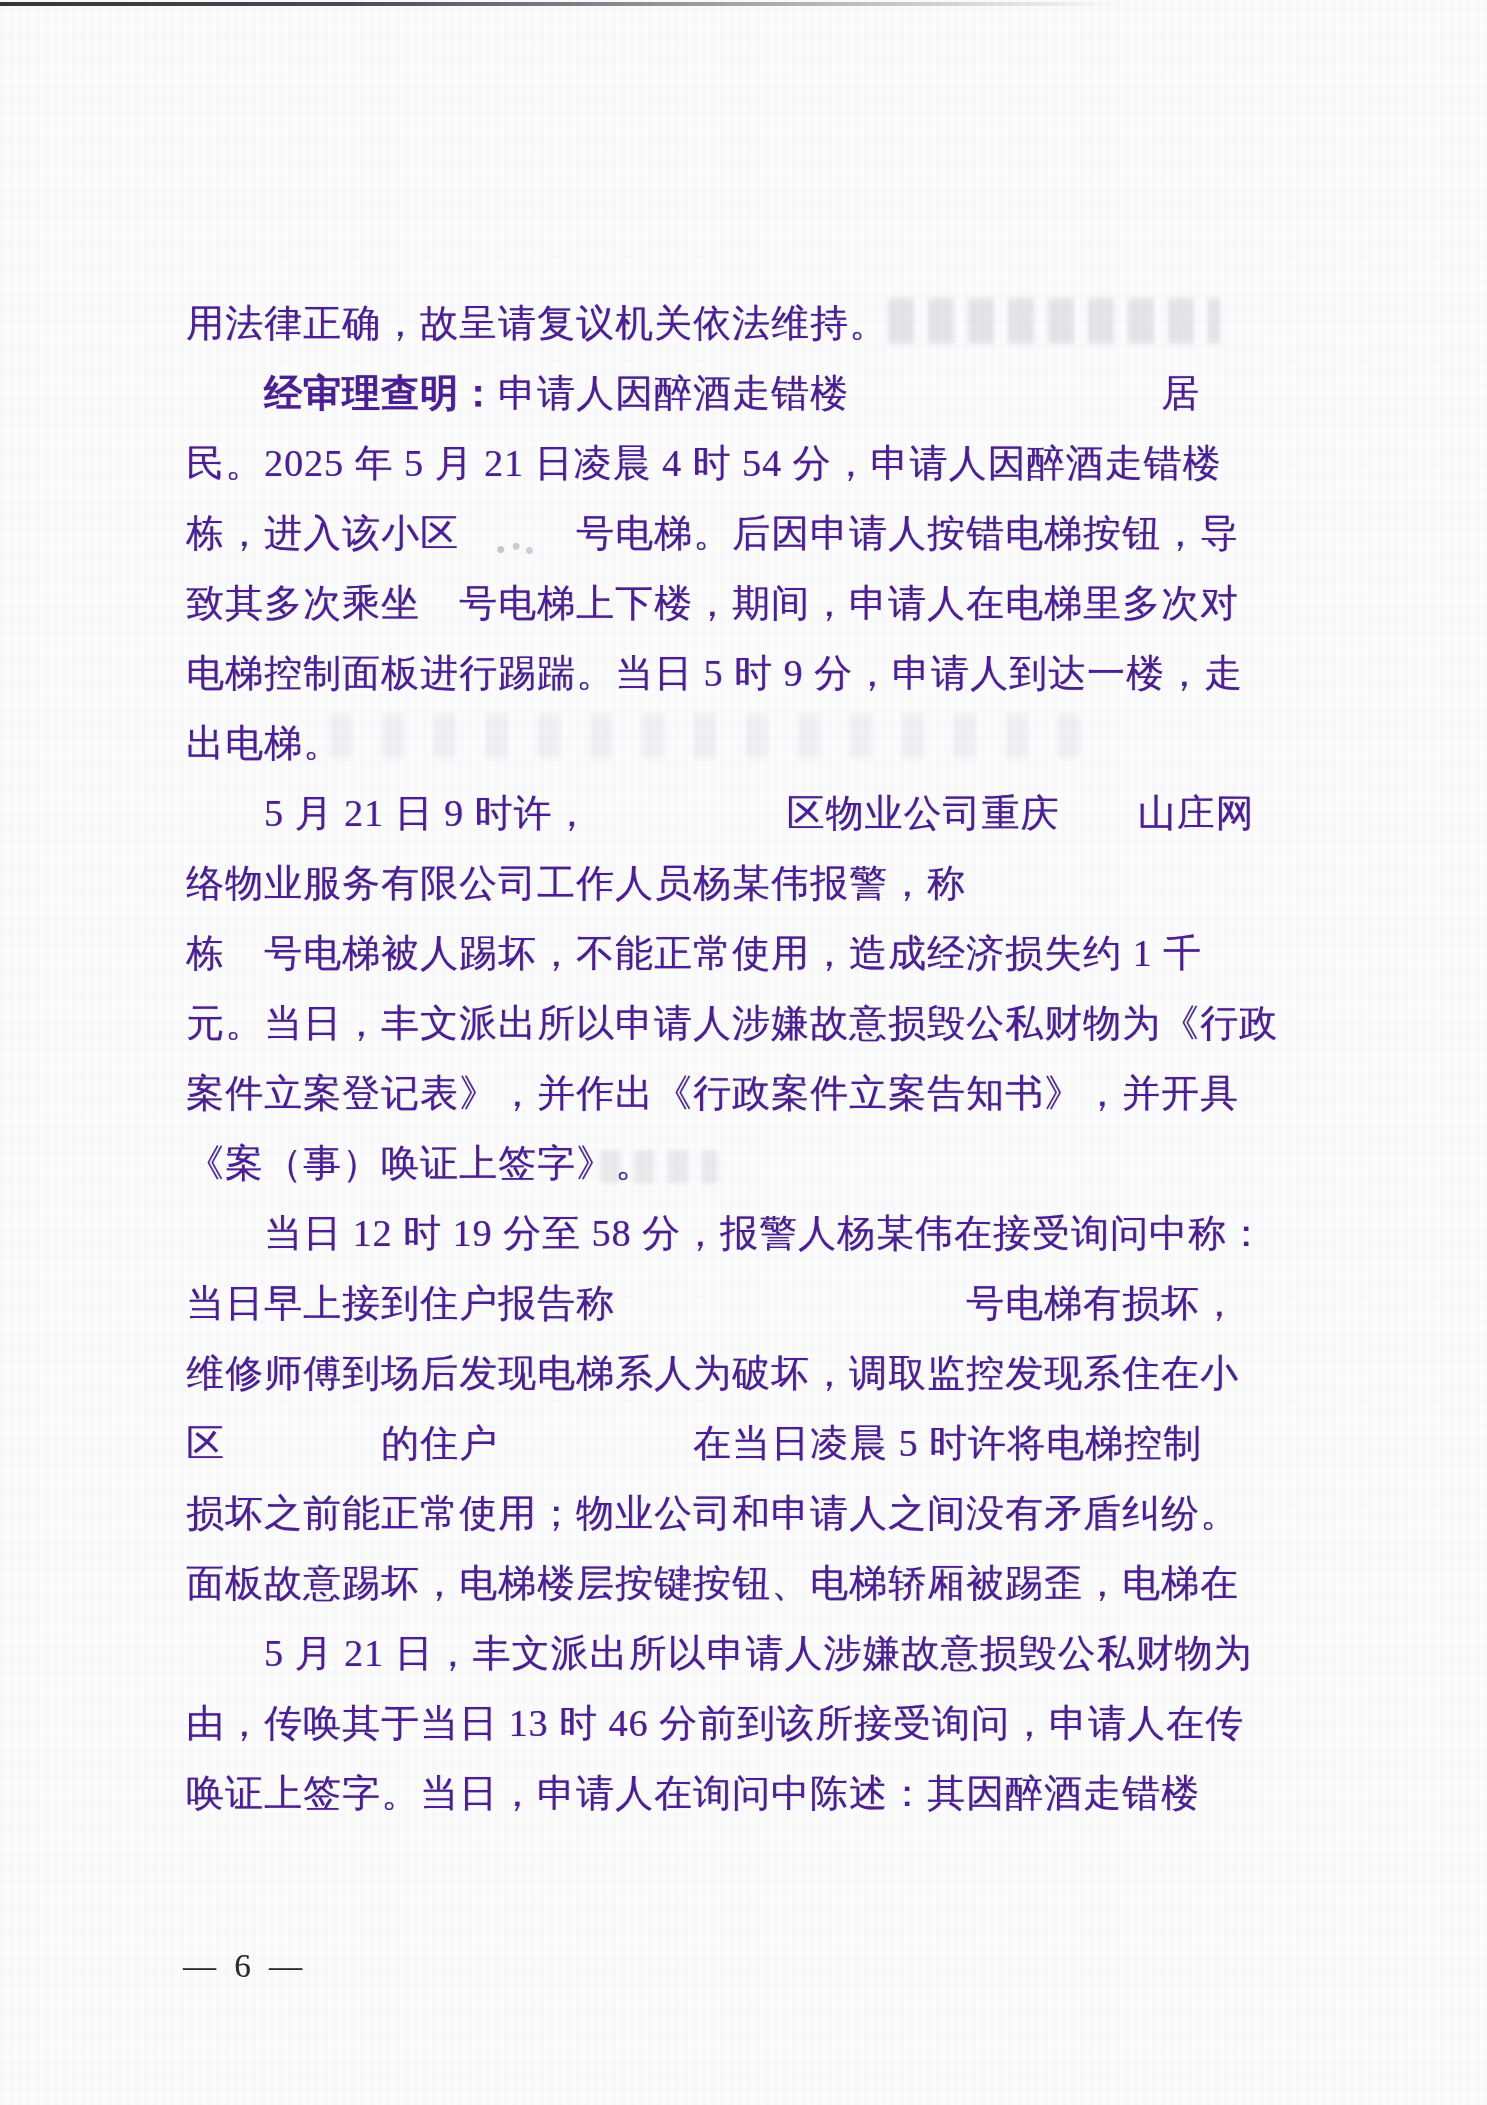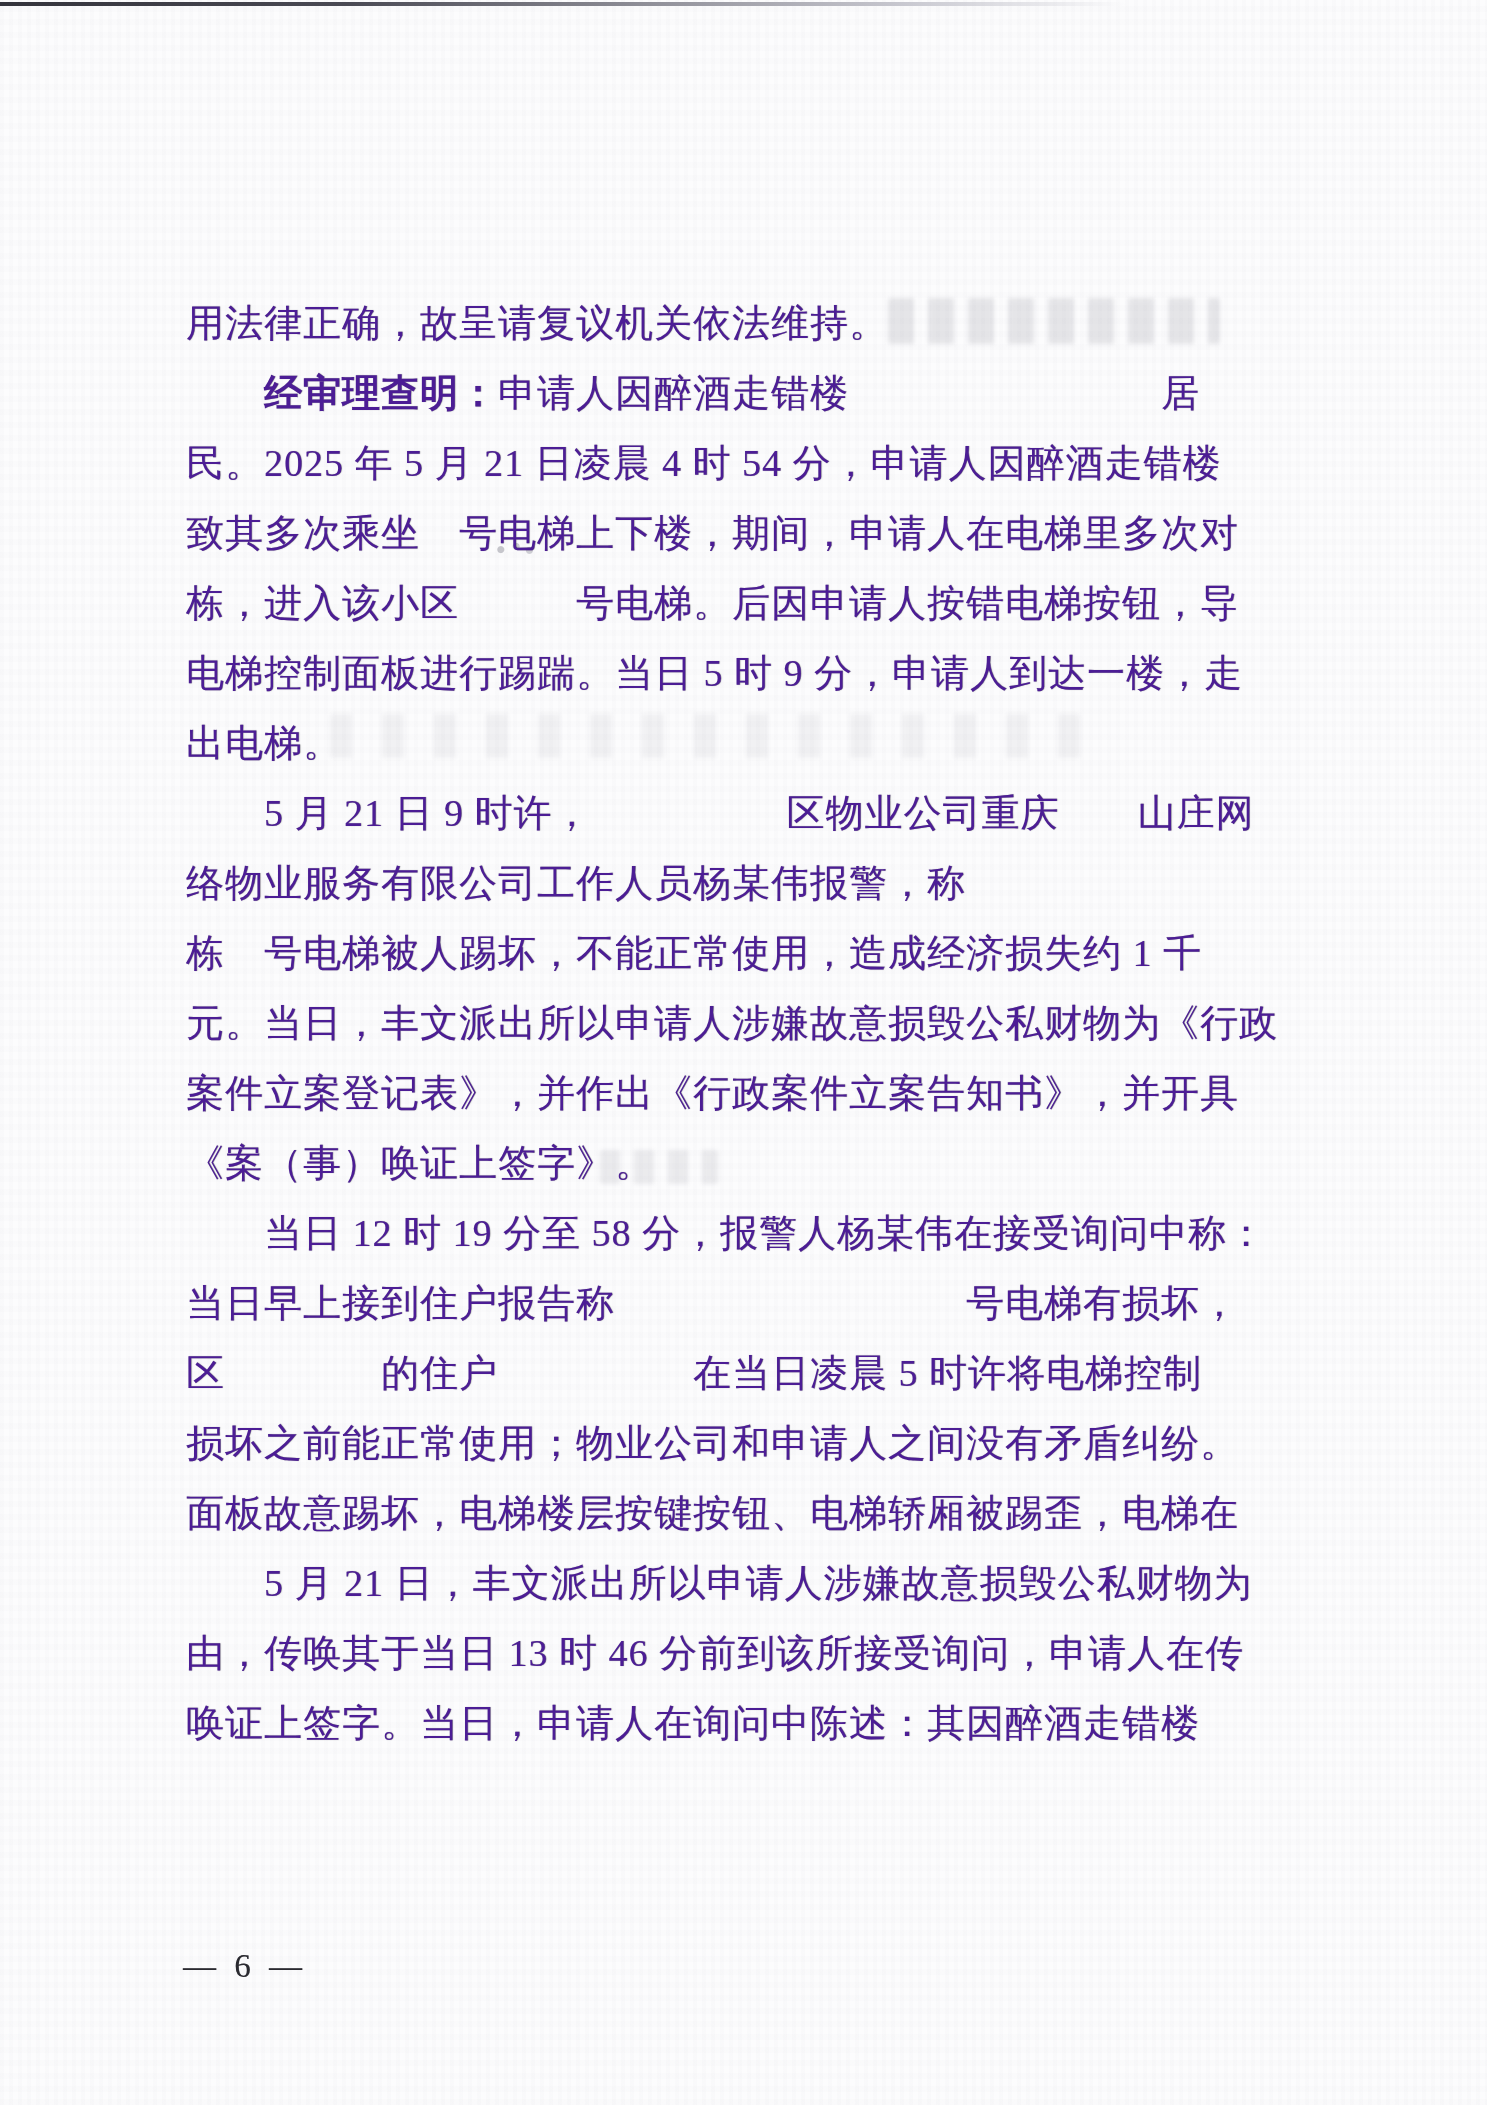--- a/index.html
+++ b/index.html
@@ -78,32 +78,33 @@
 
   <div class="artifact artifact-a" style="left:888px;top:298px;width:332px;height:46px;"></div>
   <div class="artifact artifact-b" style="left:330px;top:714px;width:750px;height:44px;"></div>
   <div class="artifact artifact-c" style="left:600px;top:1150px;width:118px;height:34px;"></div>
   <div class="artifact artifact-dots" style="left:492px;top:540px;width:44px;height:16px;"></div>
 
   <div class="text-block">
     <div class="line"><span class="bold-run"></span><span>用法律正确，故呈请复议机关依法维持。</span></div>
     <div class="line"><span class="bold-run">　　经审理查明：</span><span>申请人因醉酒走错楼　　　　　　　　居</span></div>
     <div class="line"><span class="bold-run"></span><span>民。2025 年 5 月 21 日凌晨 4 时 54 分，申请人因醉酒走错楼</span></div>
+    <div class="line"><span class="bold-run"></span><span>栋，进入该小区　　　号电梯。后因申请人按错电梯按钮，导</span></div>
     <div class="line"><span class="bold-run"></span><span>致其多次乘坐　号电梯上下楼，期间，申请人在电梯里多次对</span></div>
-    <div class="line"><span class="bold-run"></span><span>栋，进入该小区　　　号电梯。后因申请人按错电梯按钮，导</span></div>
     <div class="line"><span class="bold-run"></span><span>电梯控制面板进行踢踹。当日 5 时 9 分，申请人到达一楼，走</span></div>
     <div class="line"><span class="bold-run"></span><span>出电梯。</span></div>
     <div class="line"><span class="bold-run"></span><span>　　5 月 21 日 9 时许，　　　　　区物业公司重庆　　山庄网</span></div>
     <div class="line"><span class="bold-run"></span><span>络物业服务有限公司工作人员杨某伟报警，称</span></div>
     <div class="line"><span class="bold-run"></span><span>栋　号电梯被人踢坏，不能正常使用，造成经济损失约 1 千</span></div>
     <div class="line"><span class="bold-run"></span><span>元。当日，丰文派出所以申请人涉嫌故意损毁公私财物为《行政</span></div>
     <div class="line"><span class="bold-run"></span><span>案件立案登记表》，并作出《行政案件立案告知书》，并开具</span></div>
     <div class="line"><span class="bold-run"></span><span>《案（事）唤证上签字》。</span></div>
     <div class="line"><span class="bold-run"></span><span>　　当日 12 时 19 分至 58 分，报警人杨某伟在接受询问中称：</span></div>
     <div class="line"><span class="bold-run"></span><span>当日早上接到住户报告称　　　　　　　　　号电梯有损坏，</span></div>
+    <div class="line"><span class="bold-run"></span><span>维修师傅到场后发现电梯系人为破坏，调取监控发现系住在小</span></div>
     <div class="line"><span class="bold-run"></span><span>区　　　　的住户　　　　　在当日凌晨 5 时许将电梯控制</span></div>
     <div class="line"><span class="bold-run"></span><span>损坏之前能正常使用；物业公司和申请人之间没有矛盾纠纷。</span></div>
     <div class="line"><span class="bold-run"></span><span>面板故意踢坏，电梯楼层按键按钮、电梯轿厢被踢歪，电梯在</span></div>
     <div class="line"><span class="bold-run"></span><span>　　5 月 21 日，丰文派出所以申请人涉嫌故意损毁公私财物为</span></div>
     <div class="line"><span class="bold-run"></span><span>由，传唤其于当日 13 时 46 分前到该所接受询问，申请人在传</span></div>
     <div class="line"><span class="bold-run"></span><span>唤证上签字。当日，申请人在询问中陈述：其因醉酒走错楼</span></div>
   </div>
 
   <div class="page-number">— 6 —</div>
 

